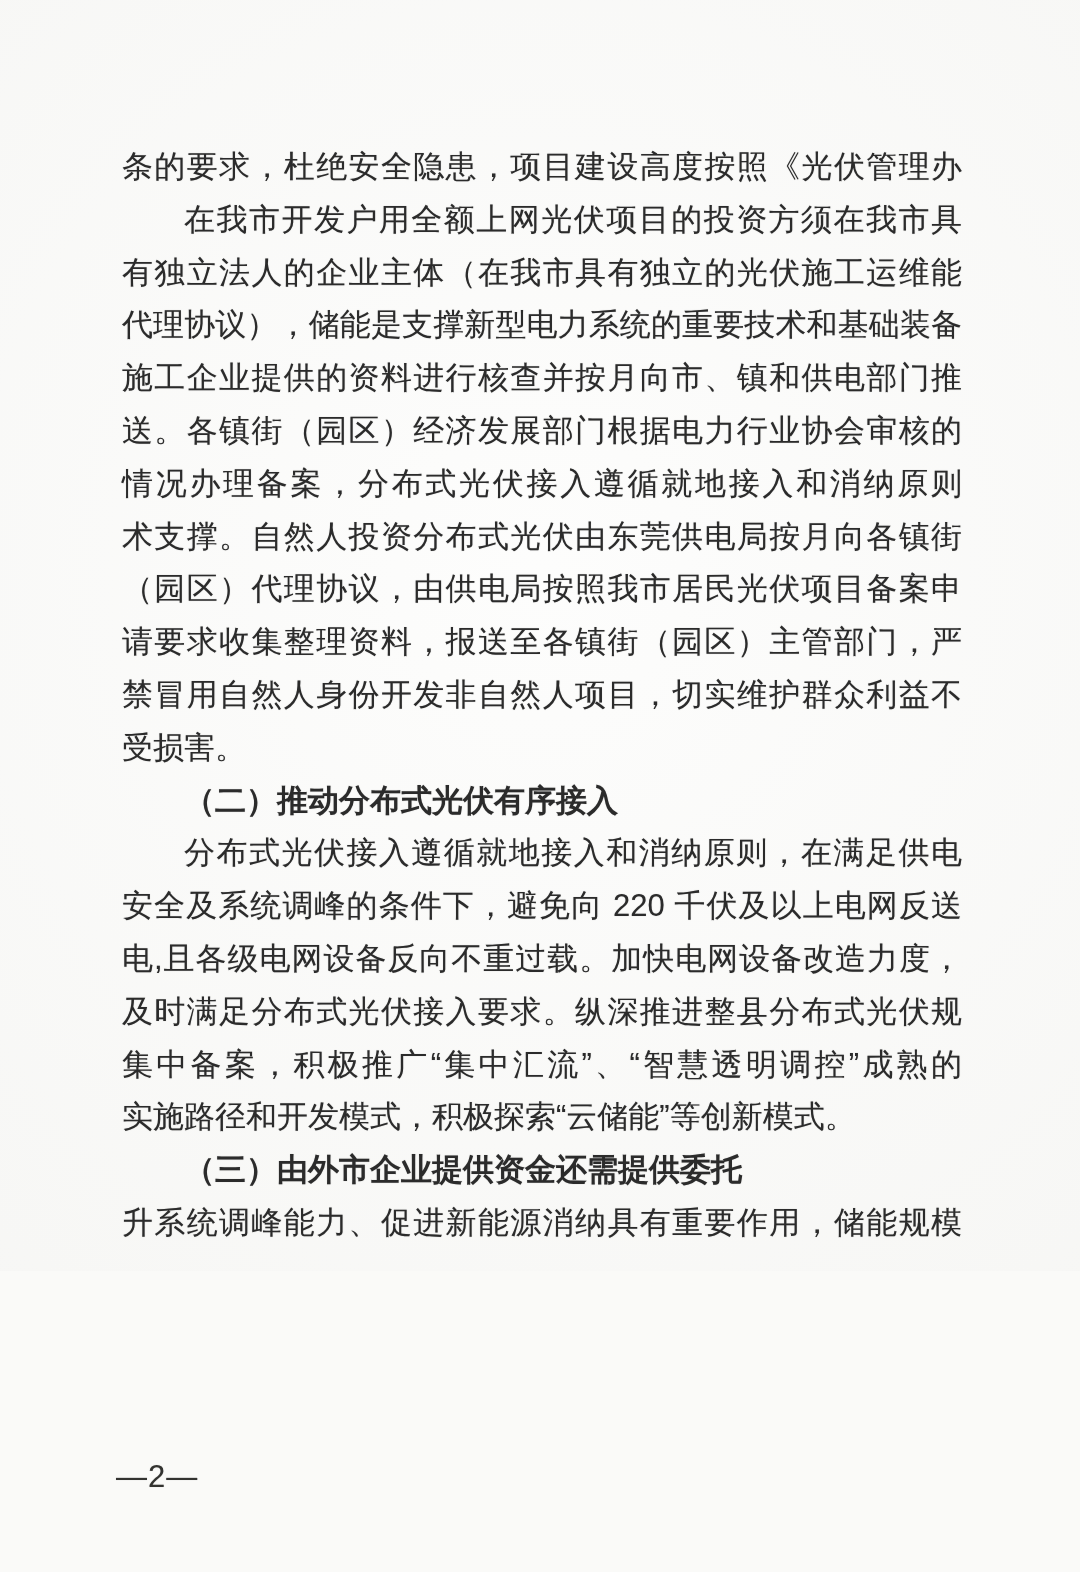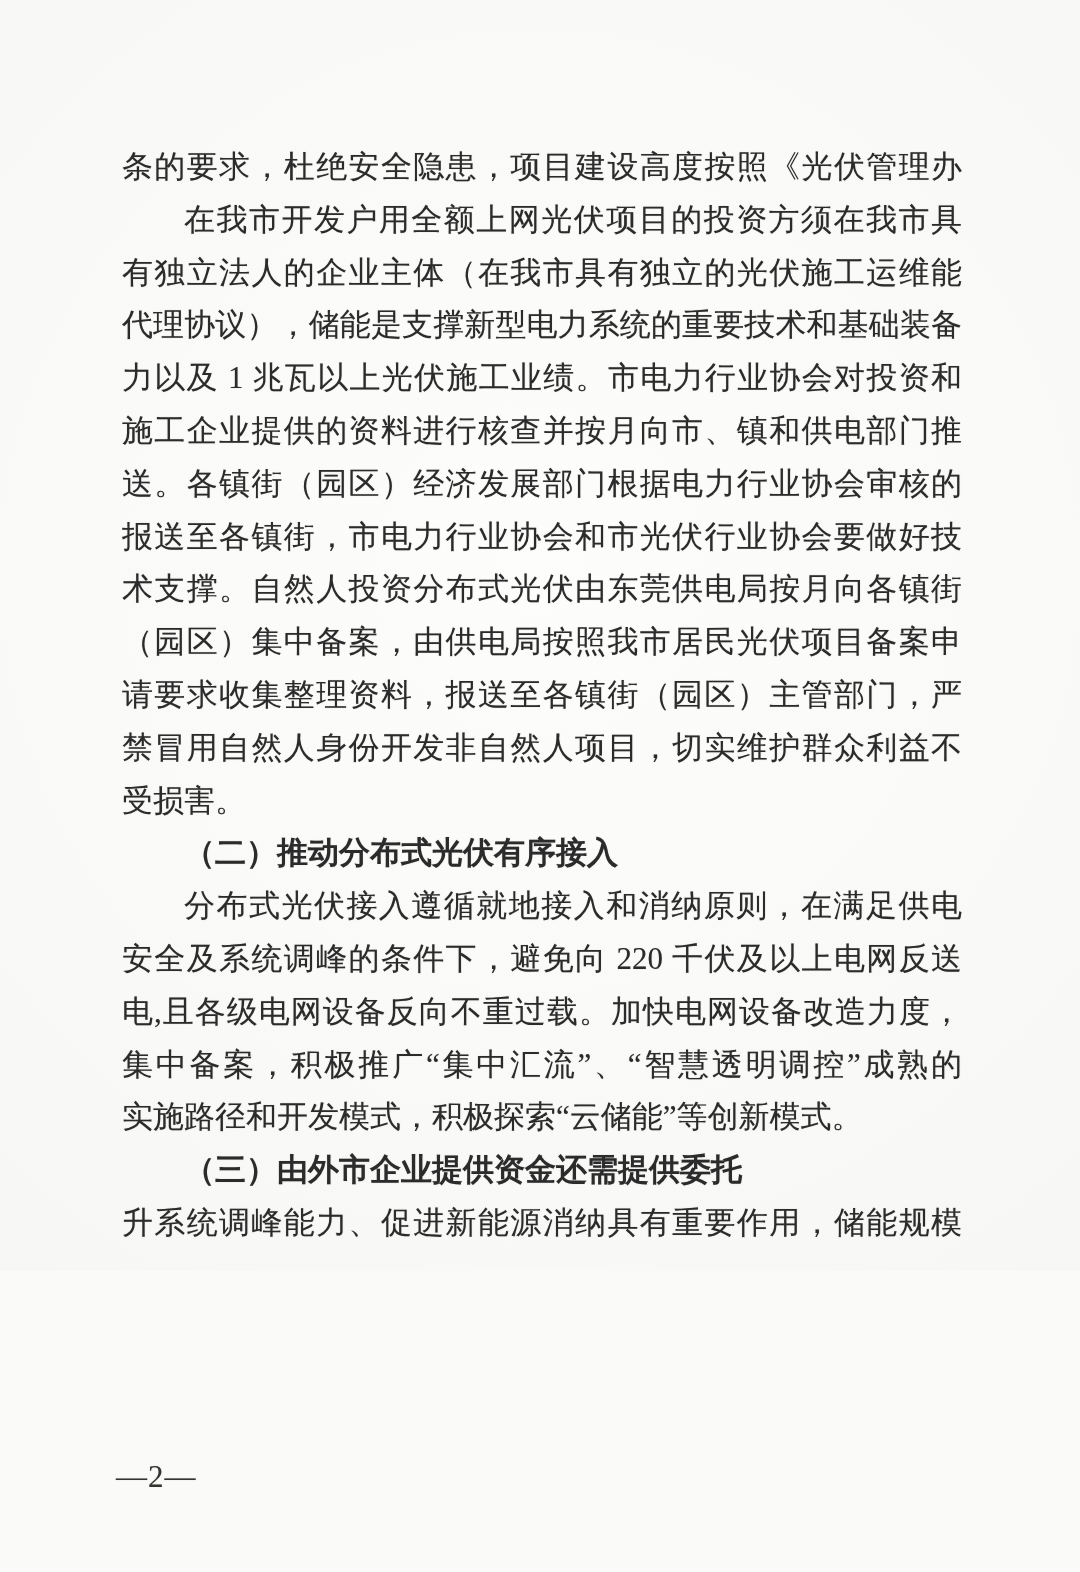--- a/index.html
+++ b/index.html
@@ -11,21 +11,21 @@
     width: 1080px; height: 1572px;
     overflow: hidden;
     background: var(--paper);
   }
   .page {
     position: relative;
     width: 1080px; height: 1271px;
     background:
       radial-gradient(ellipse 140% 120% at 50% 45%, rgba(255,255,255,0.6) 0%, rgba(228,228,224,0.35) 100%),
       var(--paper);
-    font-family: Liberation Serif, serif;
+    font-family: Liberation Sans, sans-serif;
     color: var(--ink);
   }
   .text-column {
     position: absolute;
     left: 122px; top: 141px;
     width: 840px;
   }
   .line {
     height: 52.8px;
     line-height: 52.8px;
@@ -54,32 +54,32 @@
 </style>
 </head>
 <body>
 
 <div class="page">
   <div class="text-column">
       <div class="line fill">条的要求，杜绝安全隐患，项目建设高度按照《光伏管理办</div>
       <div class="line fill indent">在我市开发户用全额上网光伏项目的投资方须在我市具</div>
       <div class="line fill">有独立法人的企业主体（在我市具有独立的光伏施工运维能</div>
       <div class="line fill">代理协议），储能是支撑新型电力系统的重要技术和基础装备</div>
-      <div class="line fill">力以及 1 兆瓦以上光伏施工业绩。市电力行业协会对投资和</div>
       <div class="line fill">施工企业提供的资料进行核查并按月向市、镇和供电部门推</div>
       <div class="line fill">送。各镇街（园区）经济发展部门根据电力行业协会审核的</div>
-      <div class="line fill">报送至各镇街，市电力行业协会和市光伏行业协会要做好技</div>
+      <div class="line fill">情况办理备案，分布式光伏接入遵循就地接入和消纳原则</div>
       <div class="line fill">术支撑。自然人投资分布式光伏由东莞供电局按月向各镇街</div>
-      <div class="line fill">（园区）集中备案，由供电局按照我市居民光伏项目备案申</div>
+      <div class="line fill">（园区）代理协议，由供电局按照我市居民光伏项目备案申</div>
       <div class="line fill">请要求收集整理资料，报送至各镇街（园区）主管部门，严</div>
       <div class="line fill">禁冒用自然人身份开发非自然人项目，切实维护群众利益不</div>
       <div class="line">受损害。</div>
       <div class="line indent heading">（二）推动分布式光伏有序接入</div>
       <div class="line fill indent">分布式光伏接入遵循就地接入和消纳原则，在满足供电</div>
       <div class="line fill">安全及系统调峰的条件下，避免向 220 千伏及以上电网反送</div>
       <div class="line fill">电,且各级电网设备反向不重过载。加快电网设备改造力度，</div>
+      <div class="line fill">及时满足分布式光伏接入要求。纵深推进整县分布式光伏规</div>
       <div class="line fill">集中备案，积极推广“集中汇流”、“智慧透明调控”成熟的</div>
       <div class="line">实施路径和开发模式，积极探索“云储能”等创新模式。</div>
       <div class="line indent heading">（三）由外市企业提供资金还需提供委托</div>
       <div class="line fill">升系统调峰能力、促进新能源消纳具有重要作用，储能规模</div>
     </div>
   <div class="page-number">—2—</div>
 </div>
 
 </body></html>

